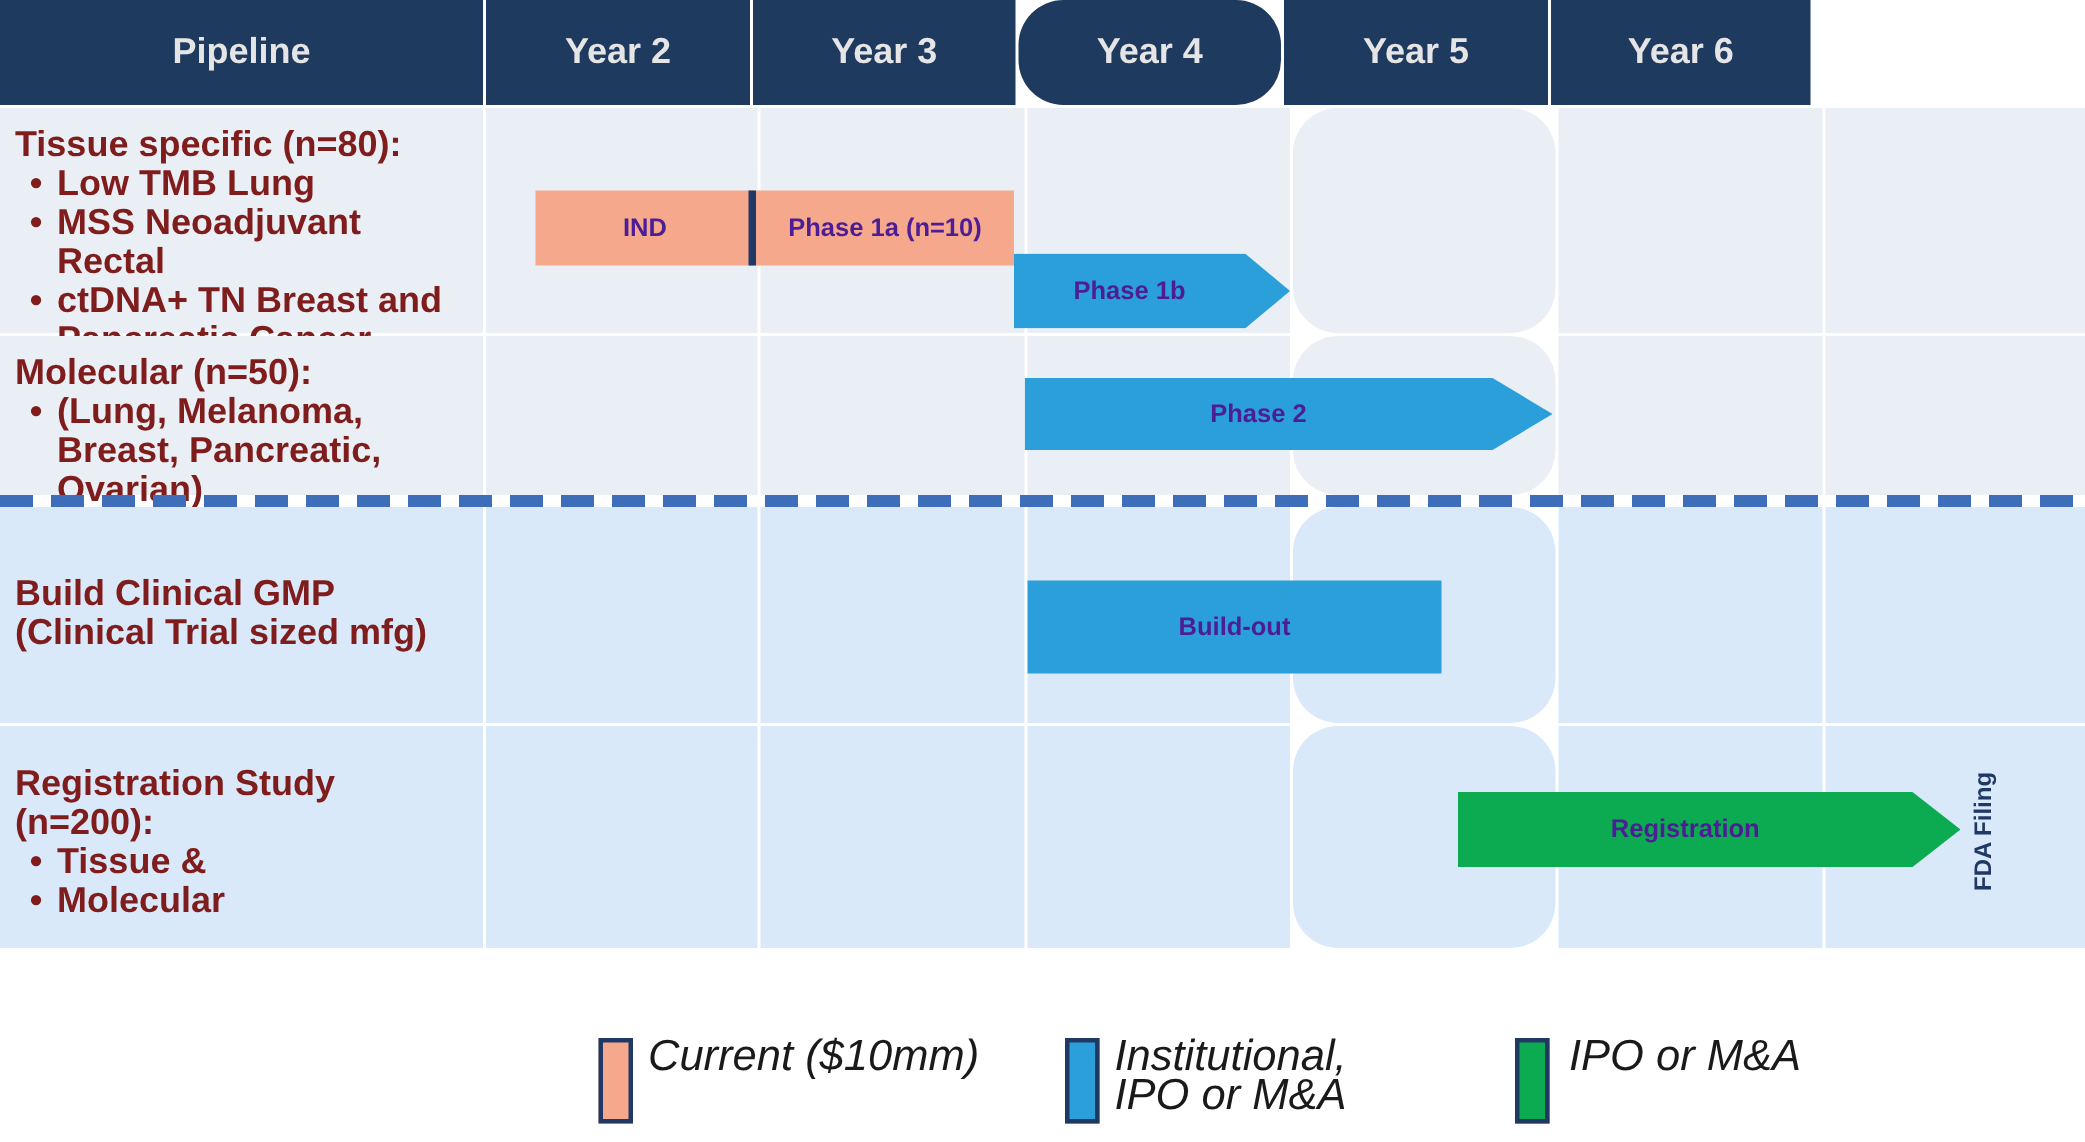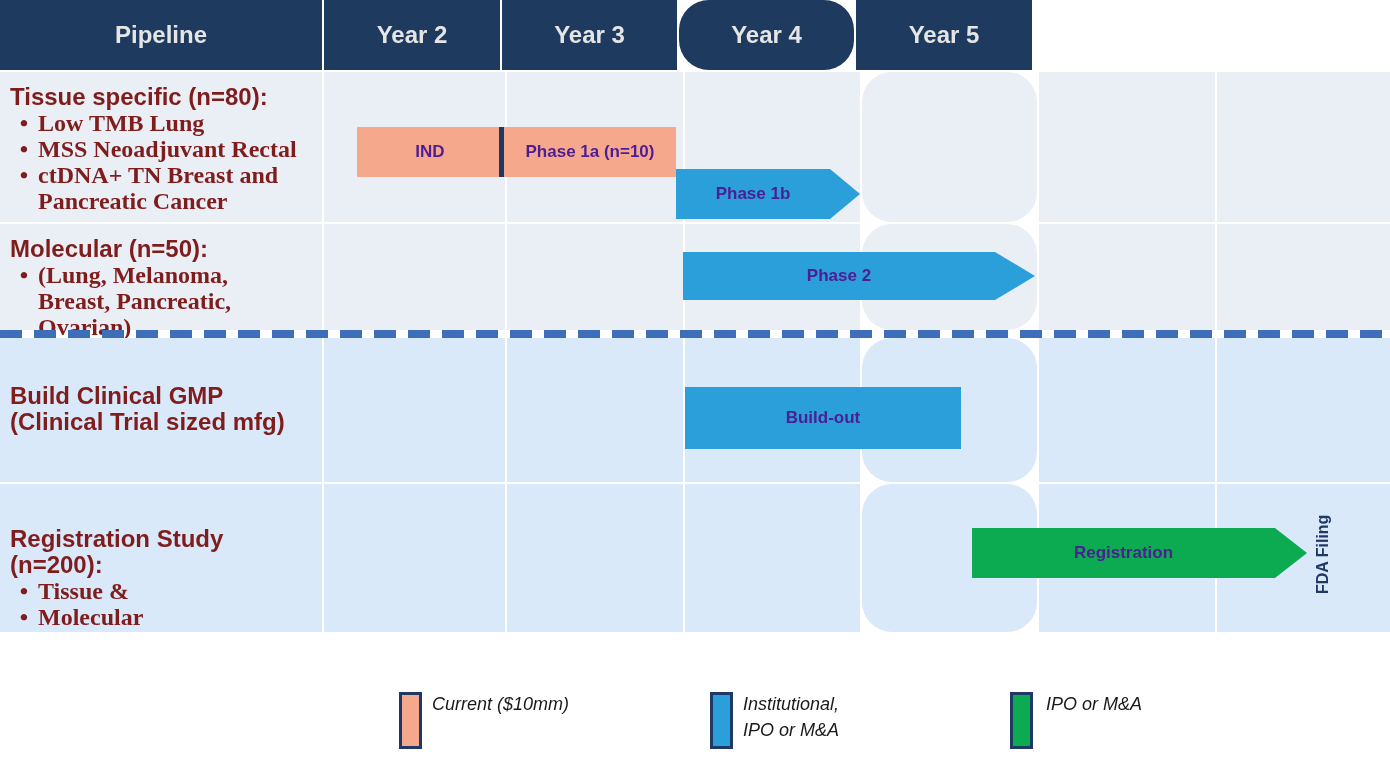--- a/index.html
+++ b/index.html
@@ -19,22 +19,22 @@
   .band-r1 { top:72px;  height:150px; }
   .band-r2 { top:224px; height:106px; }
   .band-r3 { top:338px; height:144px; }
   .band-r4 { top:484px; height:148px; }
   .band-r1 .cell, .band-r2 .cell { background:#eaeef5; }
   .band-r3 .cell, .band-r4 .cell { background:#d9e9fa; }
 
   
   .rowlabel { padding:12px 8px 0 10px; color:#7f1d1d; font-weight:bold; font-size:24px; line-height:26px; }
   .band-r3 .rowlabel { padding-top:45px; }
-  .band-r4 .rowlabel { padding-top:42px; }
-  .bullet { display:flex; max-width:290px;font-family:Liberation Serif, serif; }
+  .band-r4 .rowlabel { padding-top:26px; }
+  .bullet { display:flex; max-width:290px; }
   .bullet::before { content:"\2022"; width:28px; flex:0 0 28px; text-align:center; }
   .bullet .btxt { max-width:262px; }
 
   
   .dashline { position:absolute; left:0; top:330px; width:1390px; height:8px;
               background:repeating-linear-gradient(90deg,#3e6db9 0 22px, transparent 22px 34px); }
 
   
   .bar { position:absolute; display:flex; align-items:center; justify-content:center;
          color:#4c1d95; font-weight:bold; font-size:17px; }
@@ -52,37 +52,38 @@
   .fda-filing { position:absolute; left:1306px; top:498px; width:34px; height:112px;
                 writing-mode:vertical-rl; transform:rotate(180deg);
                 display:flex; align-items:center; justify-content:center;
                 color:#1f3864; font-weight:bold; font-size:16px; }
 
   
   .legend-swatch { position:absolute; width:23px; height:57px; border:3px solid #1f3864; }
   .sw-current { left:399px; top:692px; background:#f6a88d; }
   .sw-inst    { left:710px; top:692px; background:#2b9fd9; }
   .sw-ipo     { left:1010px; top:692px; background:#0cab51; }
-  .legend-label { position:absolute; font-style:italic; font-size:18px; line-height:26px;
+  .legend-label { position:absolute; font-style:italic; font-size:29px; line-height:26px;
                   color:#1a1a1a; white-space:pre-line; }
   .ll-current { left:432px; top:691px; }
   .ll-inst    { left:743px; top:691px; }
   .ll-ipo     { left:1046px; top:691px; }
 </style>
 </head>
 <body>
 
 <div class="canvas">
 
   <div class="band band-header">
     <div class="cell c0">Pipeline</div>
     <div class="cell c2">Year 2</div>
     <div class="cell c3">Year 3</div>
     <div class="cell c4">Year 4</div>
     <div class="cell c5">Year 5</div>
+    <div class="cell c6">Year 6</div>
   </div>
 
   <div class="band band-r1">
     <div class="cell c0 rowlabel">
       <div>Tissue specific (n=80):</div>
       <div class="bullet">
           <span class="btxt">Low TMB Lung</span>
         </div>
       <div class="bullet">
           <span class="btxt">MSS Neoadjuvant Rectal</span>

